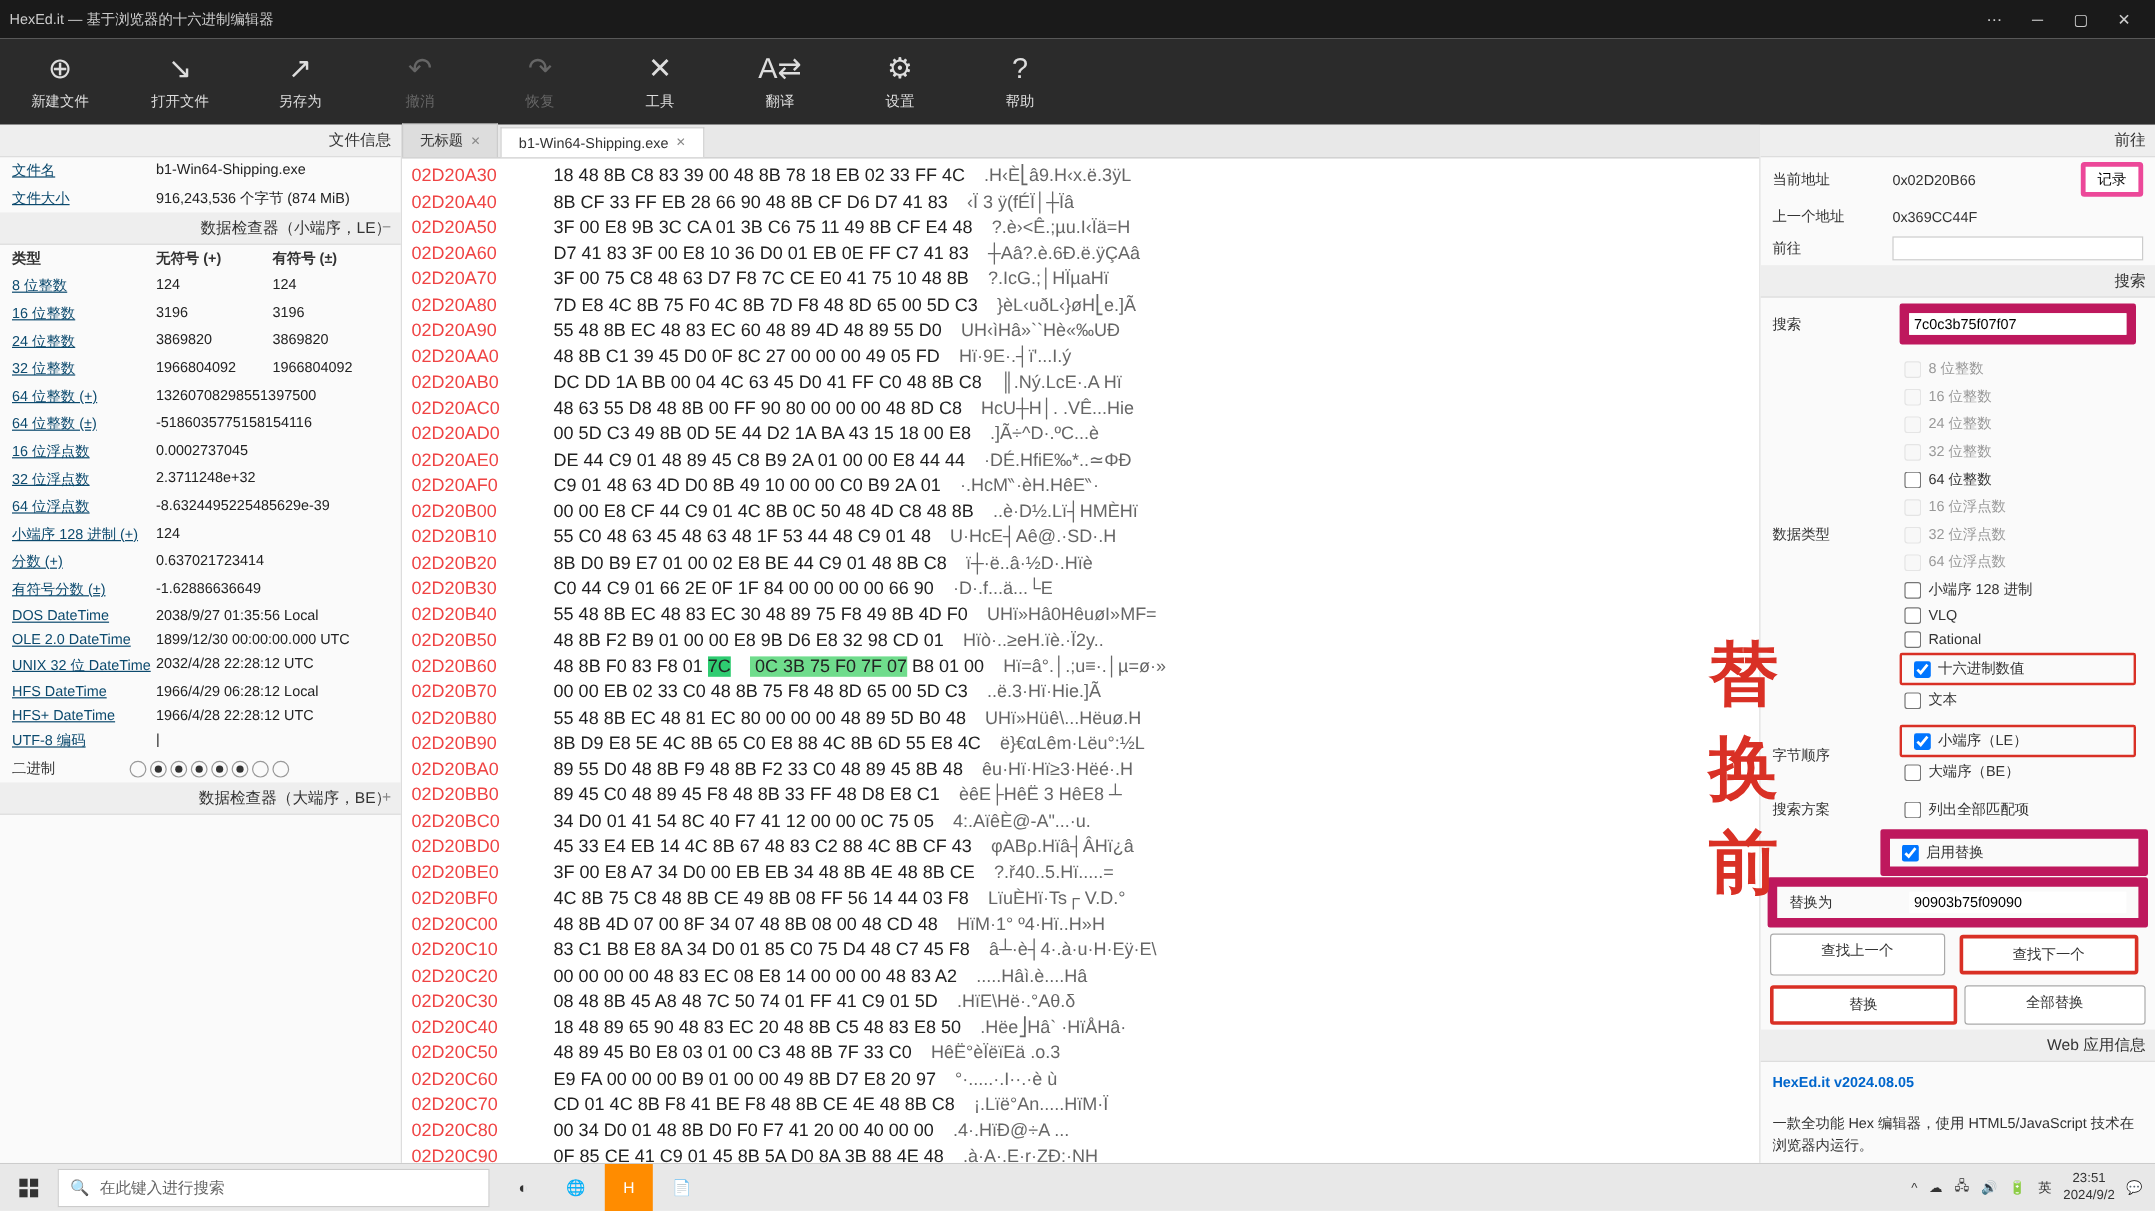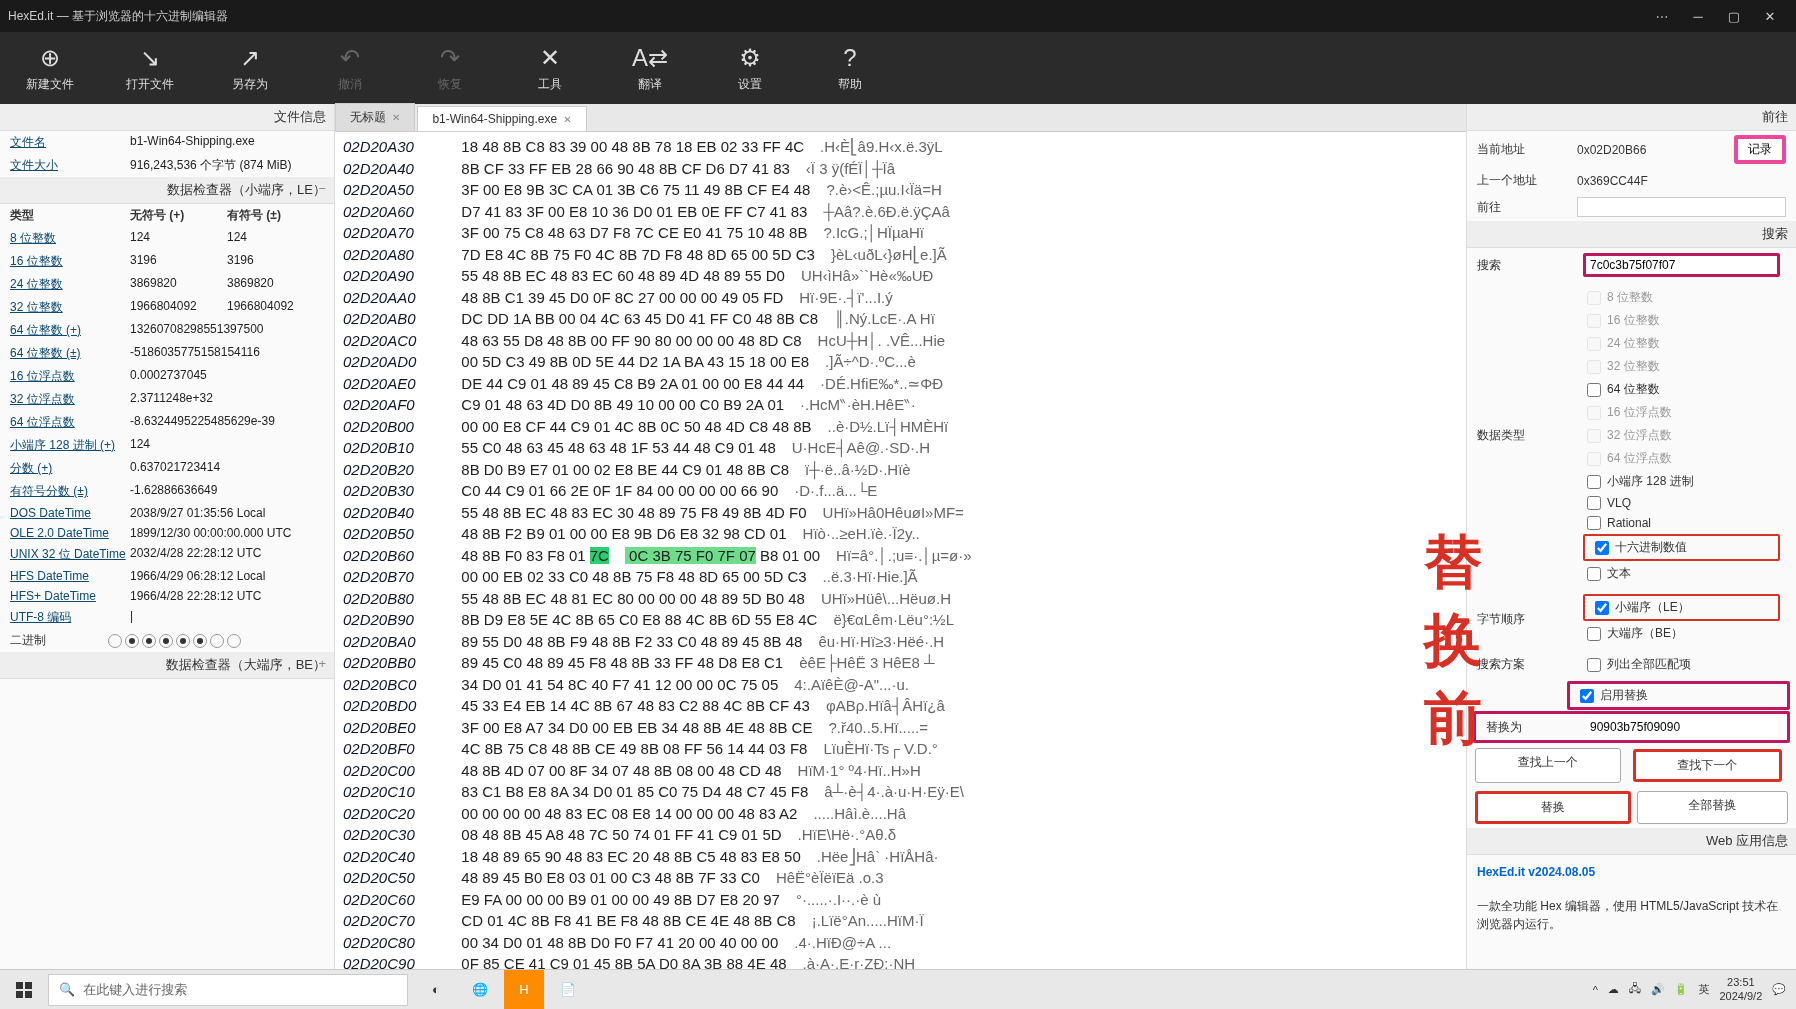--- a/index.html
+++ b/index.html
@@ -41,41 +41,41 @@
 
 
 .tabs { background: #e8e8e8; height: 28px; display: flex; align-items: flex-end; border-bottom: 1px solid #ccc; }
 .tab { padding: 5px 14px; font-size: 12px; background: #ddd; border: 1px solid #ccc; border-bottom: none; margin-right:2px; display:flex; align-items:center; gap:6px; }
 .tab.active { background: #fff; }
 .tab .x { color:#888; font-size:10px; }
 
 
 .hex { flex:1; overflow:hidden; font-family: Consolas, monospace; font-size: 15px; line-height: 21.5px; padding: 4px 8px; white-space: pre; position:relative; }
 .hexline { display:flex; }
-.addr { color:#0f172a; width:110px;font-style:italic; }
+.addr { color:#ef4444; width:110px; }
 .bytes { color:#222; }
 .ascii { color:#666; margin-left: 16px; }
 .hl { background:#6fdc8c;margin-left:16px; }
 .hlcur { background:#2ecc71; }
 
 .overlay-text { position:absolute; font-size: 58px; color:#d93025; font-weight:bold; left:1089px; top:420px; pointer-events:none; }
 
 
 .r-section .row { display:flex; padding:4px 10px; font-size:12px; align-items:center; }
 .r-section .row .k { flex:0 0 100px; }
 .r-section .row .v { flex:1; }
 .btn-sm { background:#fff; border:4px solid #ec4899; padding:2px 10px; font-size:12px; border-radius:3px; }
 
 .chk { display:flex; align-items:center; padding:3px 10px; font-size:12px; gap:6px; }
 .chk input { width:14px; height:14px; }
 .chk.dim { color:#999; }
 .chk.dim input { opacity:0.5; }
 
 .redbox { border:2px solid #d93025; margin:1px 6px; border-radius:2px; }
-.redbox-l { border:3px solid #be185d; }
+.redbox-l { border:8px solid #be185d; }
 
 .search-input { width:100%; border:1px solid #ccc; padding:2px 4px; font-size:12px; }
 
 .btn-row { display:flex; gap:6px; padding:4px 8px; }
 .btn-row .b { flex:1; background:#fff; border:1px solid #aaa; padding:5px 0; text-align:center; font-size:12px; border-radius:3px; }
 
 .footer-txt { padding:8px 10px; font-size:12px; color:#333; line-height:1.5; }
 .footer-txt b { color:#0066cc; }
 
 

